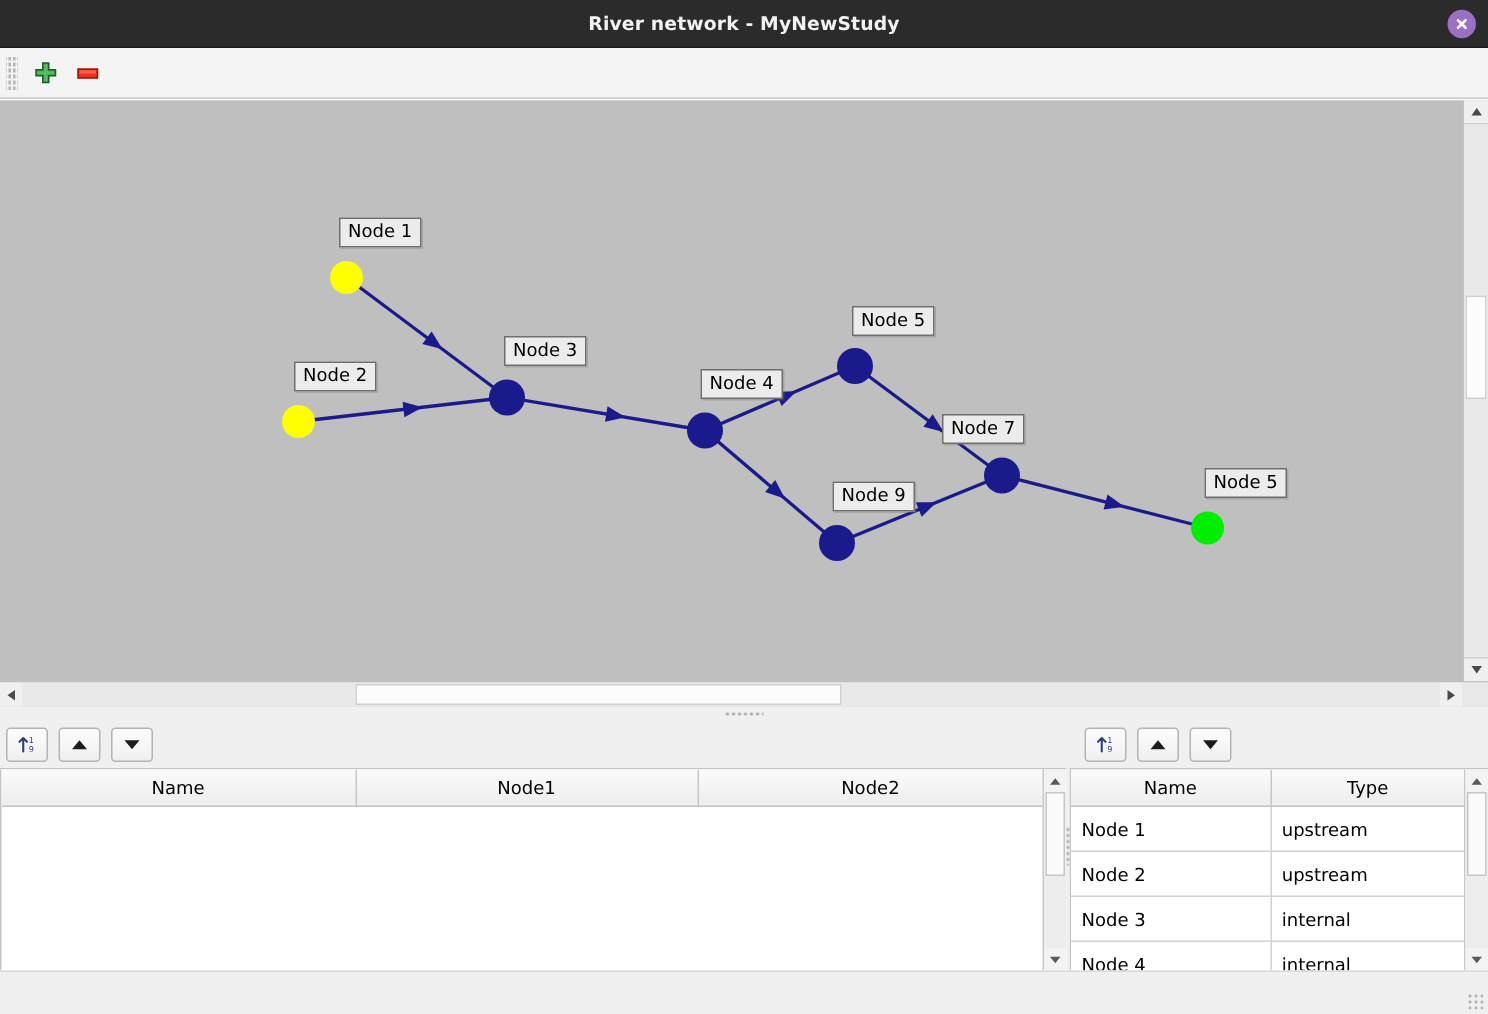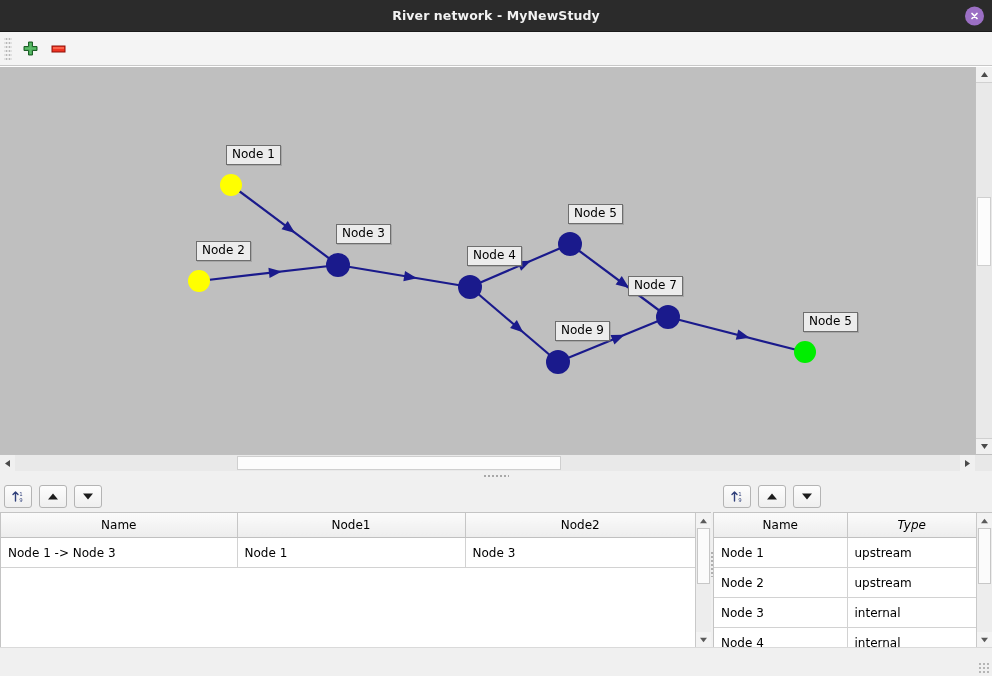--- a/index.html
+++ b/index.html
@@ -501,25 +501,20 @@
                 <col>
               </colgroup>
             <thead>
                 <tr id="branch-head">
                   <th>Name</th>
                   <th>Node1</th>
                   <th style="border-right: none;">Node2</th>
                 </tr>
               </thead>
             <tbody id="branch-body">
-                <tr>
-                  <td>Node 1 -&gt; Node 3</td>
-                  <td>Node 1</td>
-                  <td style="border-right: none;">Node 3</td>
-                </tr>
               </tbody>
           </table>
         </div>
         <div class="tvscroll">
           <div class="tv-arrow">
             <svg width="9" height="6" viewBox="0 0 9 6">
                 <path d="M4.5 0.8 L8 5.2 L1 5.2 Z" fill="#5a5a5a"></path>
               </svg>
           </div>
           <div class="tv-track">
@@ -561,21 +556,21 @@
       <div class="tbl-area">
         <div class="tbl-scrollport">
           <table class="grid">
             <colgroup>
                 <col style="width:133px">
                 <col>
               </colgroup>
             <thead>
                 <tr id="node-head">
                   <th>Name</th>
-                  <th style="border-right: none; font-style: italic;">Type</th>
+                  <th style="border-right: none;">Type</th>
                 </tr>
               </thead>
             <tbody id="node-body">
                 <tr>
                   <td>Node 1</td>
                   <td style="border-right: none;">upstream</td>
                 </tr>
                 <tr>
                   <td>Node 2</td>
                   <td style="border-right: none;">upstream</td>

